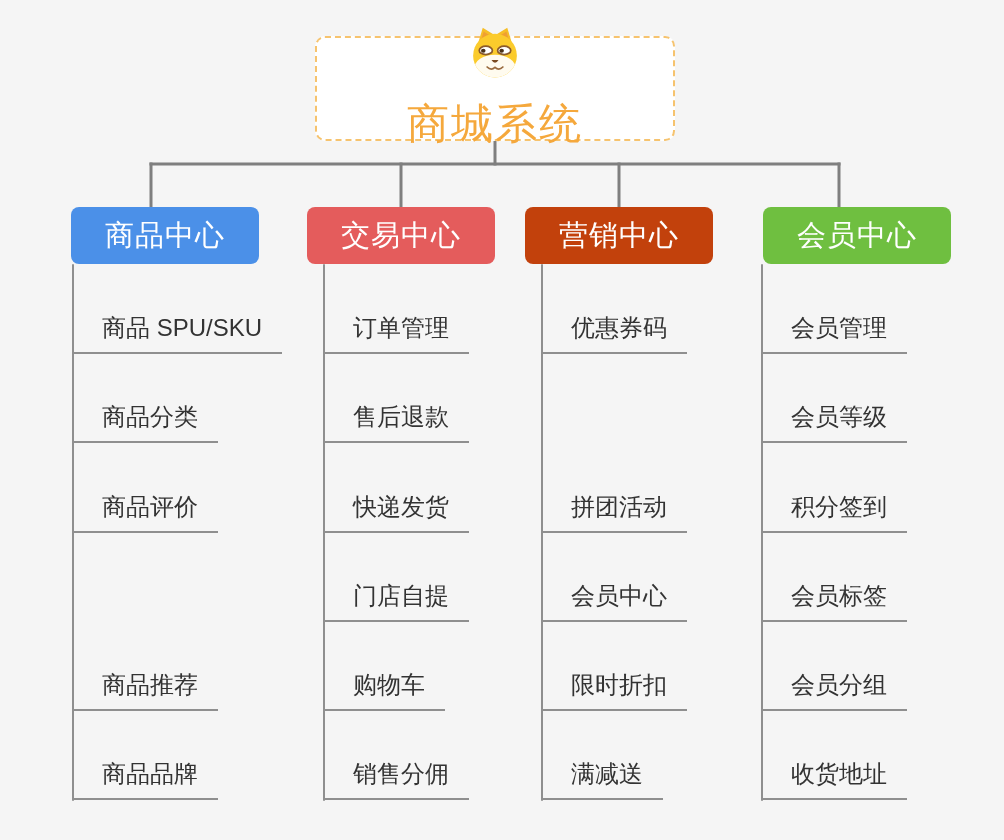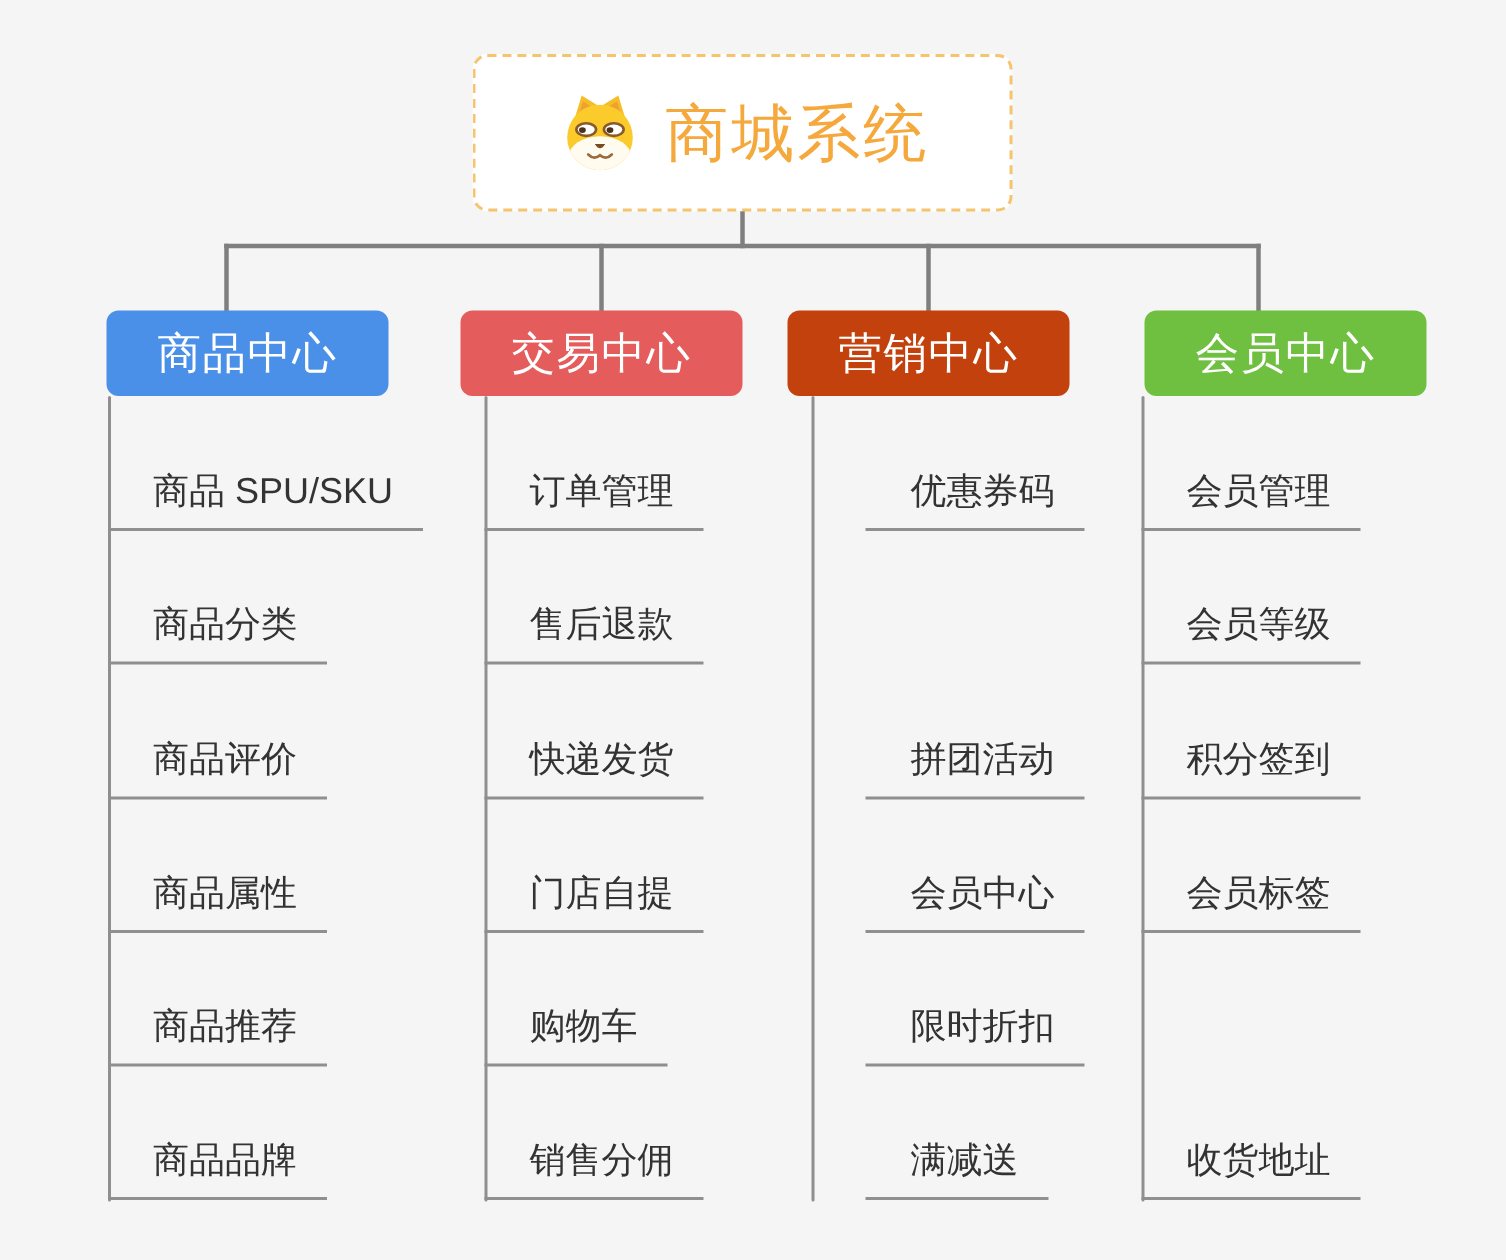--- a/index.html
+++ b/index.html
@@ -17,20 +17,21 @@
     position: absolute;
     left: 315px; top: 36px;
     width: 360px; height: 105px;
     background: #ffffff;
     border: 2px dashed #f6c36e;
     border-radius: 10px;
     display: flex;
     align-items: center;
     justify-content: center;
     gap: 15px;
+    flex-direction: column;
   }
   .root-title {
     font-size: 42px;
     color: #f5a83c;
     letter-spacing: 2px;
     white-space: nowrap;
   }
   .doge { width: 58px; height: 56px; flex: 0 0 auto; }
 
   
@@ -81,21 +82,21 @@
     padding: 0 20px 0 30px;
     font-size: 24px;
     line-height: 40px;
     color: #333333;
     border-bottom: 2px solid #8f8f8f;
     white-space: nowrap;
     width: max-content;
   }
   .lx0 { left: 72px; }
   .lx1 { left: 323px; }
-  .lx2 { left: 541px; margin-left: 36px; }
+  .lx2 { left: 541px; }
   .lx3 { left: 761px; }
   .r0 { top: 308px; }
   .r1 { top: 397px; }
   .r2 { top: 487px; }
   .r3 { top: 576px; }
   .r4 { top: 665px; }
   .r5 { top: 754px; }
 </style>
 </head>
 <body>
@@ -140,36 +141,36 @@
   <div class="branch-box bx3" style="background-color: rgb(111, 191, 64);">会员中心</div>
 
   <div class="trunk tx0"></div>
   <div class="trunk tx1"></div>
   <div class="trunk tx2"></div>
   <div class="trunk tx3"></div>
 
   <div class="leaf lx0 r0">商品 SPU/SKU</div>
   <div class="leaf lx0 r1">商品分类</div>
   <div class="leaf lx0 r2">商品评价</div>
-  <div class="leaf lx0 r3">商品属性</div>
   <div class="leaf lx0 r4">商品推荐</div>
   <div class="leaf lx0 r5">商品品牌</div>
 
   <div class="leaf lx1 r0">订单管理</div>
   <div class="leaf lx1 r1">售后退款</div>
   <div class="leaf lx1 r2">快递发货</div>
   <div class="leaf lx1 r3">门店自提</div>
   <div class="leaf lx1 r5">销售分佣</div>
   <div class="leaf lx1 r4">购物车</div>
 
   <div class="leaf lx2 r0">优惠券码</div>
   <div class="leaf lx2 r2">拼团活动</div>
   <div class="leaf lx2 r3">会员中心</div>
   <div class="leaf lx2 r4">限时折扣</div>
   <div class="leaf lx2 r5">满减送</div>
 
   <div class="leaf lx3 r0">会员管理</div>
   <div class="leaf lx3 r1">会员等级</div>
   <div class="leaf lx3 r2">积分签到</div>
   <div class="leaf lx3 r3">会员标签</div>
+  <div class="leaf lx3 r4">会员分组</div>
   <div class="leaf lx3 r5">收货地址</div>
 
 </div>
 
 </body></html>

